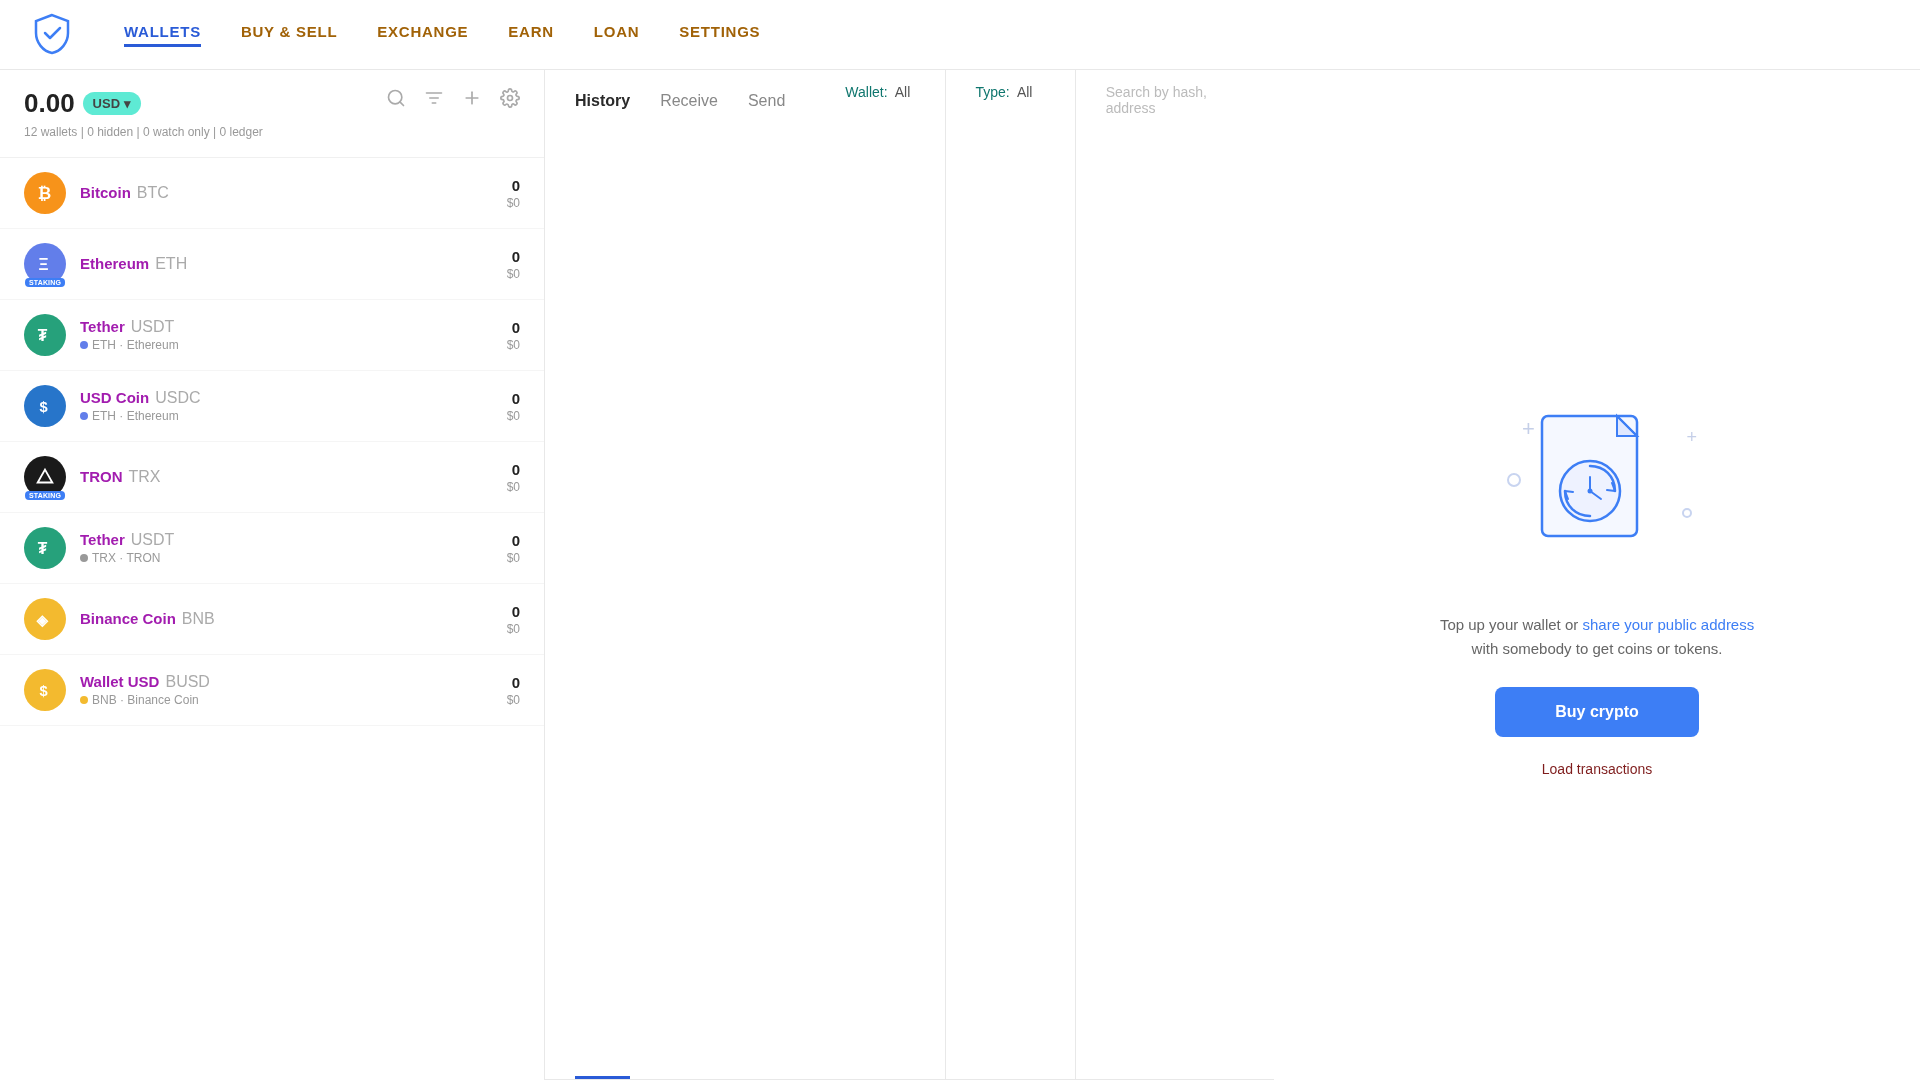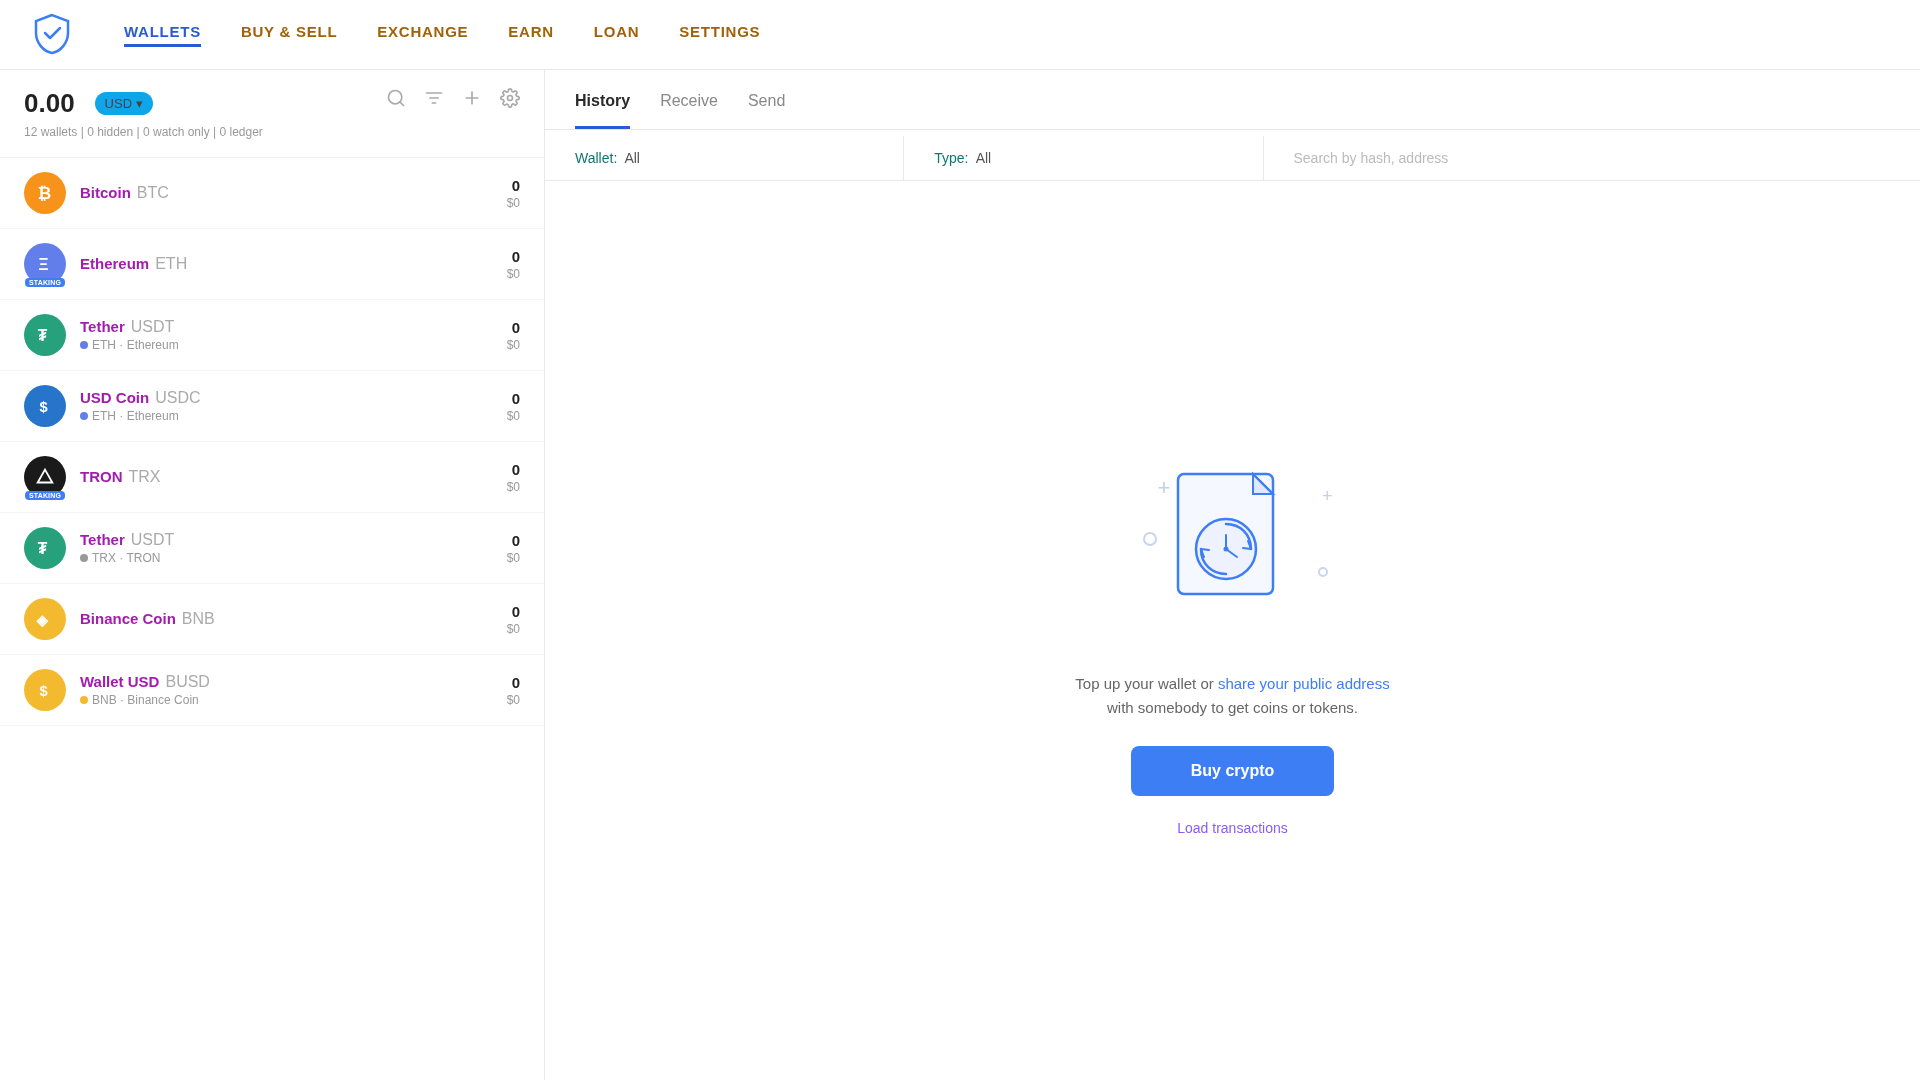--- a/index.html
+++ b/index.html
@@ -18,25 +18,25 @@
       padding-bottom: 4px; border-bottom: 3px solid transparent;
     }
     .nav-link.active { color: #2a5bd7; border-bottom: 3px solid #2a5bd7; }
 
     
     .main-layout { display: flex; height: calc(1080px - 70px); }
 
     
     .left-panel { width: 545px; border-right: 1px solid #e8e8e8; display: flex; flex-direction: column; }
     .left-header { padding: 18px 24px; border-bottom: 1px solid #f0f0f0; }
-    .balance-row { display: flex; align-items: center; gap: 20px; margin-bottom: 6px; }
+    .balance-row { display: flex; align-items: center; gap: 8px; margin-bottom: 6px; }
     .balance-amount { font-size: 26px; font-weight: 700; color: #222; }
     .currency-badge {
-      background: #0ea5e9; border-radius: 12px; padding: 4px 10px;
-      font-size: 13px; font-weight: 400; color: #444; cursor: pointer;
+      background: #5eead4; border-radius: 12px; padding: 4px 10px;
+      font-size: 13px; font-weight: 700; color: #444; cursor: pointer;
       display: flex; align-items: flex-start; gap: 4px;
     }
     .wallet-info { font-size: 12px; color: #999; }
     .left-toolbar { display: flex; align-items: center; gap: 18px; margin-left: auto; }
     .toolbar-icon { color: #aaa; cursor: pointer; font-size: 18px; }
     .left-header-inner { display: flex; align-items: flex-start; }
     .left-header-left { flex: 1; }
 
     
     .wallet-list { overflow-y: auto; flex: 1; }
@@ -60,21 +60,21 @@
     .coin-name-row { display: flex; align-items: baseline; gap: 6px; }
     .coin-name { font-size: 15px; font-weight: 600; color: #a21caf; }
     .coin-ticker { font-size: 16px; color: #aaa; font-weight: 500; }
     .coin-sub { font-size: 12px; color: #999; margin-top: 2px; display: flex; align-items: center; gap: 4px; }
     .coin-sub-dot { width: 8px; height: 8px; border-radius: 50%; display: inline-block; }
     .coin-balance { text-align: right; }
     .coin-amount { font-size: 15px; font-weight: 600; color: #222; }
     .coin-usd { font-size: 12px; color: #999; margin-top: 2px; }
 
     
-    .right-panel { flex: 1; display: flex; flex-direction: column; gap: 6px; }
+    .right-panel { flex: 1; display: flex; flex-direction: row; }
     .right-tabs { display: flex; padding: 0 30px; border-bottom: 1px solid #e8e8e8; gap: 30px; }
     .tab-item {
       font-size: 16px; font-weight: 500; color: #888; padding: 22px 0 16px;
       cursor: pointer; border-bottom: 3px solid transparent;
     }
     .tab-item.active { color: #2a2a2a; border-bottom: 3px solid #2a5bd7; font-weight: 600; }
     .right-filters { display: flex; border-bottom: 1px solid #e8e8e8; }
     .filter-item {
       padding: 14px 30px; font-size: 14px; color: #555;
       border-right: 1px solid #e8e8e8; flex: 1;
@@ -88,21 +88,21 @@
       justify-content: center; gap: 20px;
     }
     .empty-text { font-size: 15px; color: #666; text-align: center; line-height: 1.6; }
     .link-text { color: #3d7ef5; cursor: pointer; }
     .buy-crypto-btn {
       background: #3d7ef5; color: #fff; border: none; border-radius: 8px;
       padding: 16px 60px; font-size: 16px; font-weight: 600; cursor: pointer;
       margin-top: 6px;
     }
     .load-transactions {
-      color: #8b5cf6; font-size: 14px; cursor: pointer; text-decoration: none;
+      color: #7f1d1d; font-size: 14px; cursor: pointer; text-decoration: none;
       margin-top: 4px;
     }
   </style>
 </head>
 <body>
 
 <nav class="top-nav">
   <div>
     <svg class="nav-logo" viewBox="0 0 44 44" fill="none" xmlns="http://www.w3.org/2000/svg">
       <path d="M22 4L6 10v12c0 9.4 6.8 18.2 16 20 9.2-1.8 16-10.6 16-20V10L22 4z" stroke="#3d7ef5" stroke-width="2.5" fill="none"></path>

